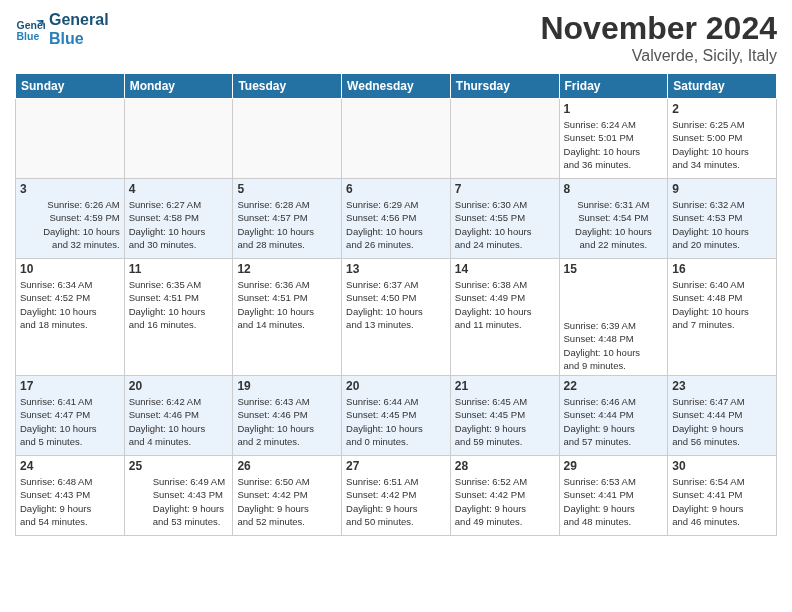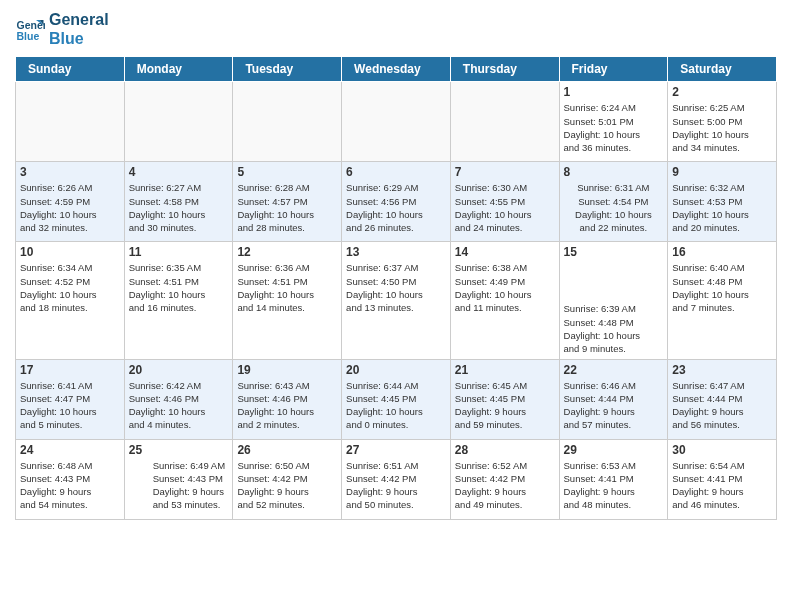--- a/index.html
+++ b/index.html
@@ -44,21 +44,21 @@
     table {
       width: 100%;
       border-collapse: collapse;
       table-layout: fixed;
     }
     th {
       background-color: #2471a3;
       color: #fff;
       font-size: 12px;
       font-weight: bold;
-      padding: 5px 12px;
+      padding: 5px 5px;
       text-align: left;
       border: 1px solid #fff;
     }
     td {
       border: 1px solid #ccc;
       vertical-align: top;
       padding: 3px 4px;
       font-size: 10px;
       color: #333;
       height: 80px;
@@ -93,20 +93,24 @@
         <text x="2" y="20" font-size="14" font-weight="bold" fill="#1a5276">General</text>
         <text x="2" y="34" font-size="14" font-weight="bold" fill="#2980b9">Blue</text>
         <polygon points="28,8 38,15 33,8" fill="#2980b9"></polygon>
         <polygon points="33,8 38,15 38,8" fill="#1a5276"></polygon>
       </svg>
       <div>
         <div style="font-size:16px;font-weight:bold;color:#1a5276;line-height:1.2;">General</div>
         <div style="font-size:16px;font-weight:bold;color:#2980b9;line-height:1.2;">Blue</div>
       </div>
     </div>
+    <div class="title-block">
+      <div class="month-title">November 2024</div>
+      <div class="location">Valverde, Sicily, Italy</div>
+    </div>
   </div>
 
   <table>
     <thead>
       <tr>
       <th>Sunday</th>
           <th>Monday</th>
           <th>Tuesday</th>
           <th>Wednesday</th>
           <th>Thursday</th>
@@ -132,21 +136,21 @@
             <span class="day-num">2</span>
             <div class="day-info" style="white-space: pre-line;">Sunrise: 6:25 AM
 Sunset: 5:00 PM
 Daylight: 10 hours
 and 34 minutes.</div>
           </td>
         </tr>
         <tr>
           <td class="shaded">
             <span class="day-num">3</span>
-            <div class="day-info" style="white-space: pre-line;">Sunrise: 6:26 AM
+            <div class="day-info" style="white-space: pre-line; text-align: right;">Sunrise: 6:26 AM
 Sunset: 4:59 PM
 Daylight: 10 hours
 and 32 minutes.</div>
           </td>
           <td class="shaded">
             <span class="day-num">4</span>
             <div class="day-info" style="white-space: pre-line;">Sunrise: 6:27 AM
 Sunset: 4:58 PM
 Daylight: 10 hours
 and 30 minutes.</div>

